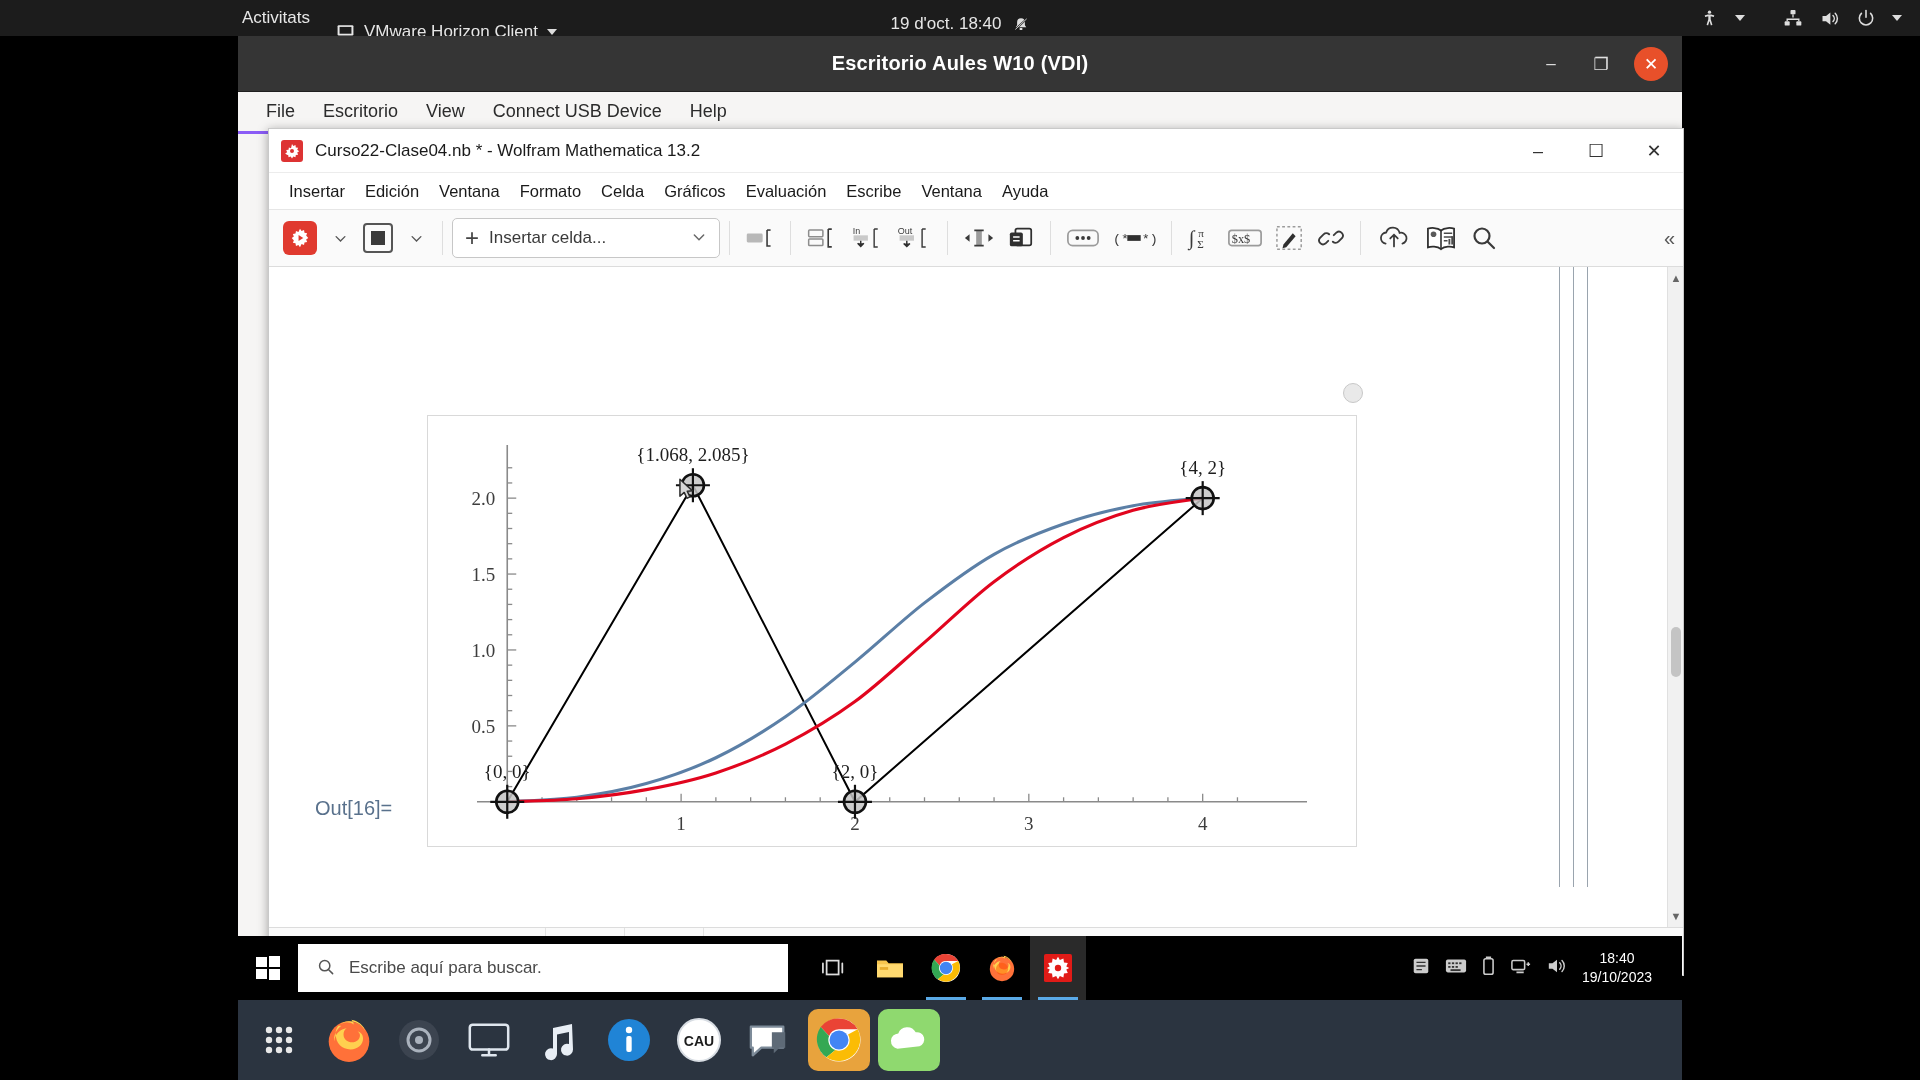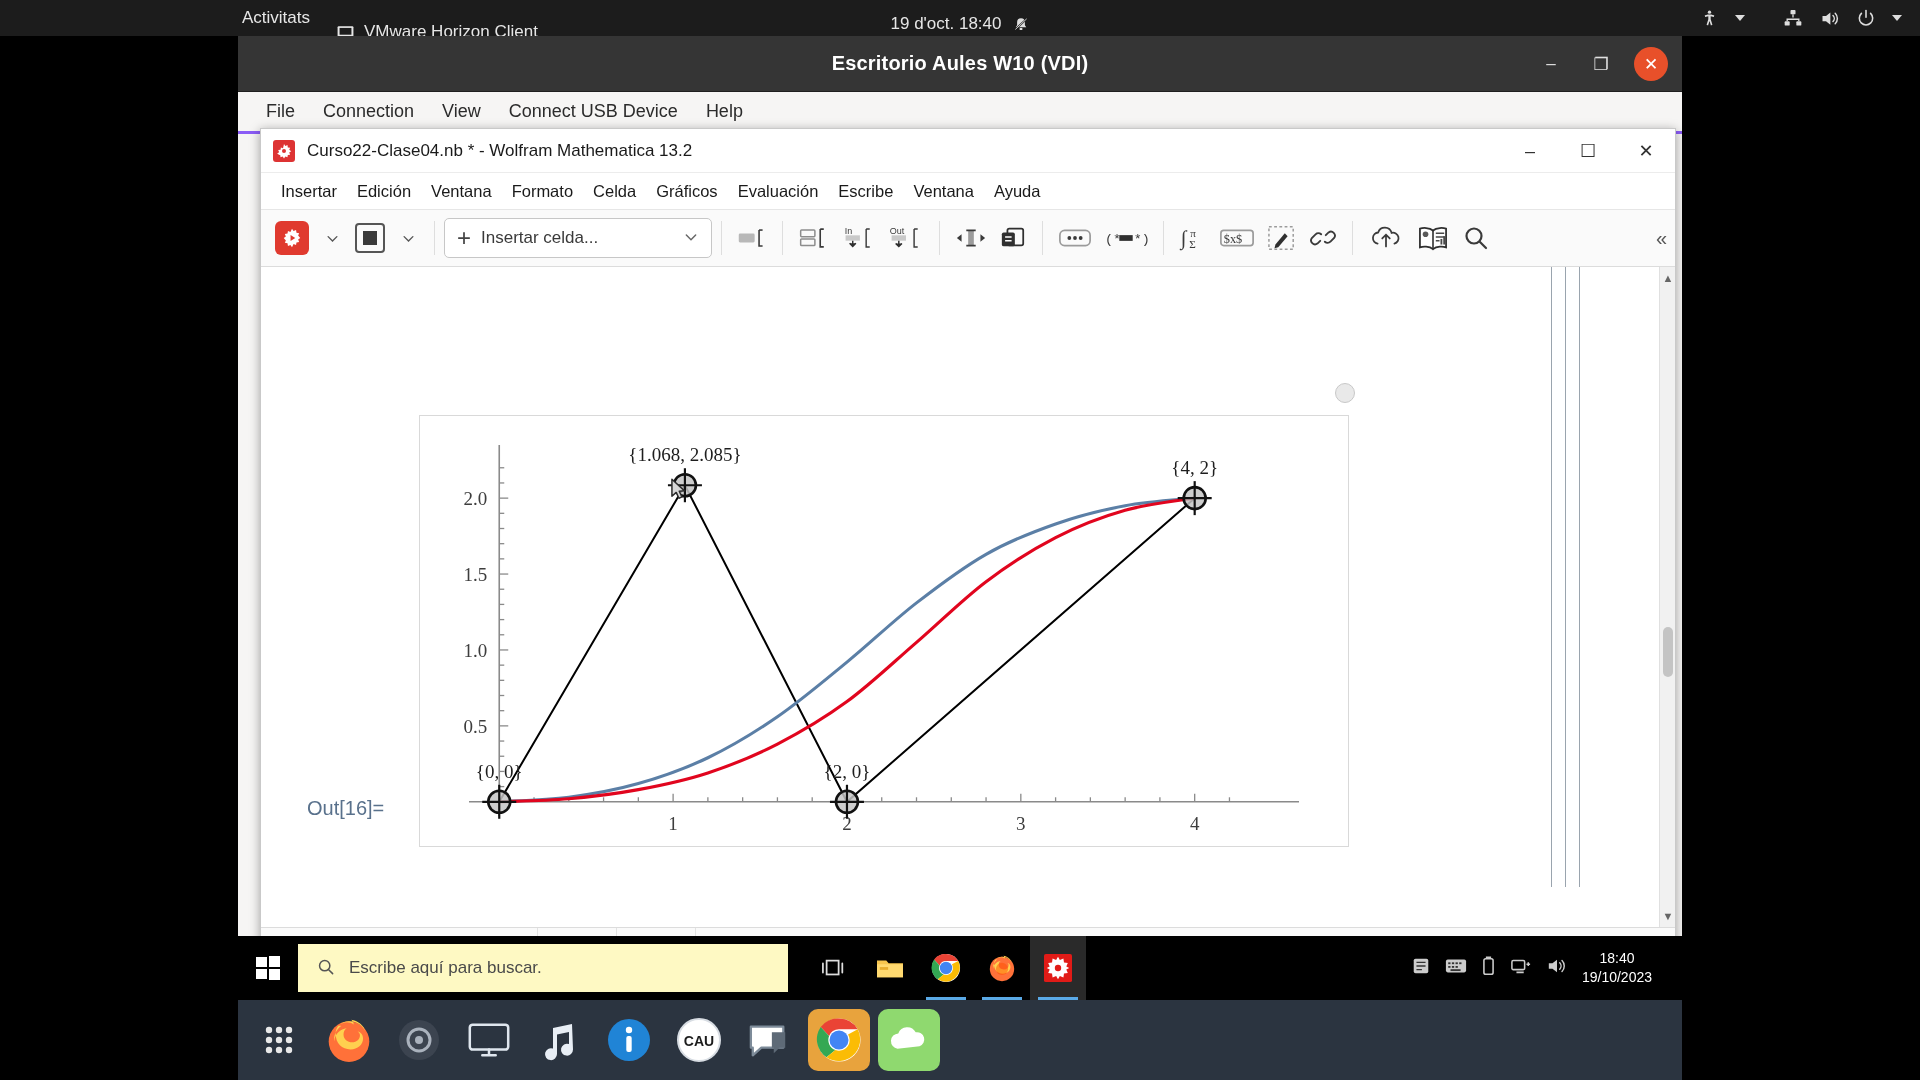--- a/index.html
+++ b/index.html
@@ -9,21 +9,21 @@
   
   #desktop { position:absolute; inset:0; background:#000; }
 
   #gnome-topbar {
     position:absolute; left:0; top:0; width:1920px; height:36px;
     background:#1c1c1c; color:#e6e6e6;
     display:flex; align-items:center; font-size:17px;
   }
   #gnome-topbar .tb-left { display:flex; align-items:center; gap:26px; padding-left:242px; }
   #gnome-activities { cursor:pointer; font-size:17px; }
-  #gnome-app { display:flex; align-items:flex-end; gap:9px; cursor:pointer;margin-top:27px; }
+  #gnome-app { display:flex; align-items:center; gap:9px; cursor:pointer;margin-top:27px; }
   .tri-down { width:0;height:0;border-left:5px solid transparent;border-right:5px solid transparent;border-top:6px solid #ddd; display:inline-block;}
   #gnome-clock { position:absolute; left:50%; transform:translateX(-50%);
                  display:flex; align-items:center; gap:11px; font-size:17px; white-space:nowrap;margin-top:12px;}
   #gnome-tray { position:absolute; right:18px; display:flex; align-items:center; gap:16px; }
 
   .gicon { display:inline-flex; align-items:center; justify-content:center; }
 
   
   #wallpaper { position:absolute; left:238px; top:36px; width:1444px; height:1044px; background:#2b3440; }
 
@@ -37,21 +37,21 @@
   #horizon-winbtns { position:absolute; right:14px; top:0; height:56px; display:flex; align-items:center; gap:16px;}
   .hbtn { width:34px;height:34px;border-radius:50%; display:flex;align-items:center;justify-content:center;
           color:#e0e0e0; font-size:17px; cursor:pointer; }
   .hbtn.close { background:#e8502a; color:#fff; }
 
   #horizon-menubar { height:42px; background:#f6f5f4; border-bottom:3px solid #8b5cf6;
                      display:flex; align-items:center; gap:0; padding-left:14px; }
   #horizon-menubar .mi { font-size:18px; color:#2b2b2b; padding:6px 14px; cursor:pointer; border-radius:3px;}
 
   
-  #mma-win { position:absolute; left:260px; top:128px; width:1416px; height:848px;
+  #mma-win { position:absolute; left:268px; top:128px; width:1416px; height:848px;
              background:#fff; border:1px solid #c9c9c9; display:flex; flex-direction:column;
              box-shadow:0 2px 10px rgba(0,0,0,.35);text-align:center; }
 
   #mma-titlebar { height:44px; background:#fff; display:flex; align-items:center;
                   padding-left:12px; border-bottom:1px solid #ececec; position:relative; }
   #mma-icon { width:22px;height:22px;background:#d33;border-radius:3px;
               display:flex;align-items:center;justify-content:center;color:#fff;font-size:14px; }
   #mma-title { margin-left:12px; font-size:17px; color:#1a1a1a; }
   #mma-winbtns { position:absolute; right:0; top:0; height:44px; display:flex; }
   .mbtn { width:58px;height:44px; display:flex;align-items:center;justify-content:center;
@@ -117,21 +117,21 @@
   #nb-scroll { width:16px; background:#f1f1f1; border-left:1px solid #e0e0e0; position:relative; }
   #nb-thumb { position:absolute; left:3px; top:360px; width:10px; height:50px; background:#c4c4c4; border-radius:5px;}
   #nb-up, #nb-dn { position:absolute; left:0; width:16px; height:18px; display:flex;align-items:center;justify-content:center;
                    font-size:11px; color:#666; }
   #nb-up{top:2px;} #nb-dn{bottom:2px;}
 
   
   #win-taskbar { position:absolute; left:238px; top:936px; width:1444px; height:64px;
                  background:#000; display:flex; align-items:center; }
   #start-btn { width:60px;height:64px; display:flex;align-items:center;justify-content:center; cursor:pointer;}
-  #win-search { width:490px; height:48px; background:#fef9c3; display:flex; align-items:center;
+  #win-search { width:490px; height:48px; background:#ffffff; display:flex; align-items:center;
                 gap:14px; padding:0 18px; cursor:text; }
   #win-search .st { font-size:17px; color:#4a4a4a; }
   .tbk-icon { width:56px;height:64px; display:flex; align-items:center; justify-content:center; cursor:pointer; position:relative;}
   .tbk-icon.active { background:#2a2a2a; }
   .tbk-icon.active::after{content:"";position:absolute;bottom:0;left:8px;right:8px;height:3px;background:#5aa9e6;}
   .tbk-icon.open::after{content:"";position:absolute;bottom:0;left:8px;right:8px;height:3px;background:#5aa9e6;}
   #tray { margin-left:auto; display:flex; align-items:center; gap:14px; padding-right:14px; color:#ddd;}
   #clock-win { color:#fff; font-size:14px; line-height:1.35; text-align:center; padding-right:16px;}
 
   
@@ -219,21 +219,21 @@
       <div id="horizon-title">Escritorio Aules W10 (VDI)</div>
       <div id="horizon-winbtns">
         <div class="hbtn">–</div>
         <div class="hbtn">❐</div>
         <div class="hbtn close">✕</div>
       </div>
     </div>
 
     <div id="horizon-menubar">
       <div class="mi">File</div>
-      <div class="mi">Connection</div>
+      <div class="mi">Escritorio</div>
       <div class="mi">View</div>
       <div class="mi">Connect USB Device</div>
       <div class="mi">Help</div>
     </div>
   </div>
 
   <div id="mma-win">
 
     <div id="mma-titlebar">
       <div id="mma-icon">

